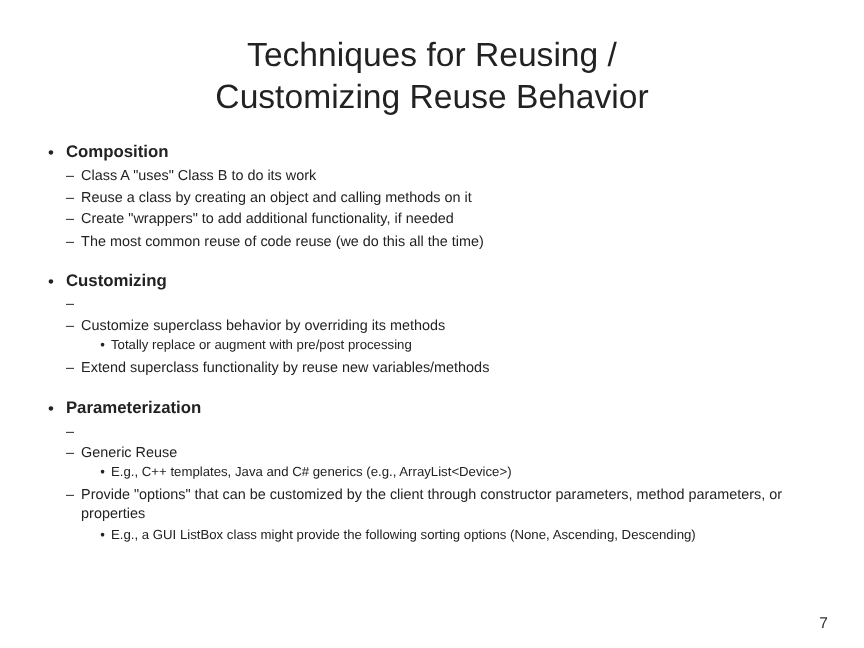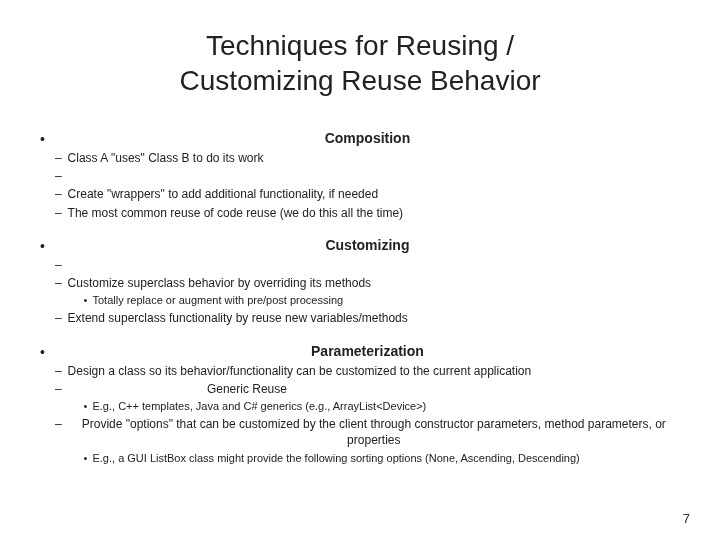--- a/index.html
+++ b/index.html
@@ -24,21 +24,21 @@
       display: flex;
       flex-direction: column;
     }
 
     .title {
       text-align: center;
       font-size: 28px;
       font-weight: normal;
       color: #222;
       line-height: 1.25;
-      margin-bottom: 32px;
+      margin-bottom: 20px;
       padding-top: 8px;
     }
 
     .content {
       font-size: 12.5px;
       color: #222;
       flex: 1;
     }
 
     .top-level-item {
@@ -49,21 +49,20 @@
 
     .bullet {
       font-size: 14px;
       margin-right: 10px;
       margin-top: 1px;
       flex-shrink: 0;
     }
 
     .item-content {
       flex: 1;
-      text-align: center;
     }
 
     .item-title {
       font-size: 14px;
       font-weight: bold;
       margin-bottom: 4px;
     }
 
     .dash-list {
       list-style: none;
@@ -126,20 +125,21 @@
       <span class="bullet">•</span>
       <div class="item-content">
         <div class="item-title">Composition</div>
         <ul class="dash-list">
           <li>
               <span class="dash">–</span>
               <span>Class A "uses" Class B to do its work</span>
             </li>
           <li>
               <span class="dash">–</span>
+              <span>Reuse a class by creating an object and calling methods on it</span>
             </li>
           <li>
               <span class="dash">–</span>
               <span>Create "wrappers" to add additional functionality, if needed</span>
             </li>
           <li>
               <span class="dash">–</span>
               <span>The most common reuse of code reuse (we do this all the time)</span>
             </li>
         </ul>
@@ -173,21 +173,20 @@
       </div>
     </div>
 
     <div class="top-level-item">
       <span class="bullet">•</span>
       <div class="item-content">
         <div class="item-title">Parameterization</div>
         <ul class="dash-list">
           <li>
             <span class="dash">–</span>
-            <span>Design a class so its behavior/functionality can be customized to the current application</span>
           </li>
           <li>
             <span class="dash">–</span>
             <div>
               <span>Generic Reuse</span>
               <ul class="sub-bullet-list">
                 <li>
                   <span>E.g., C++ templates, Java and C# generics (e.g., ArrayList&lt;Device&gt;)</span>
                 </li>
               </ul>

